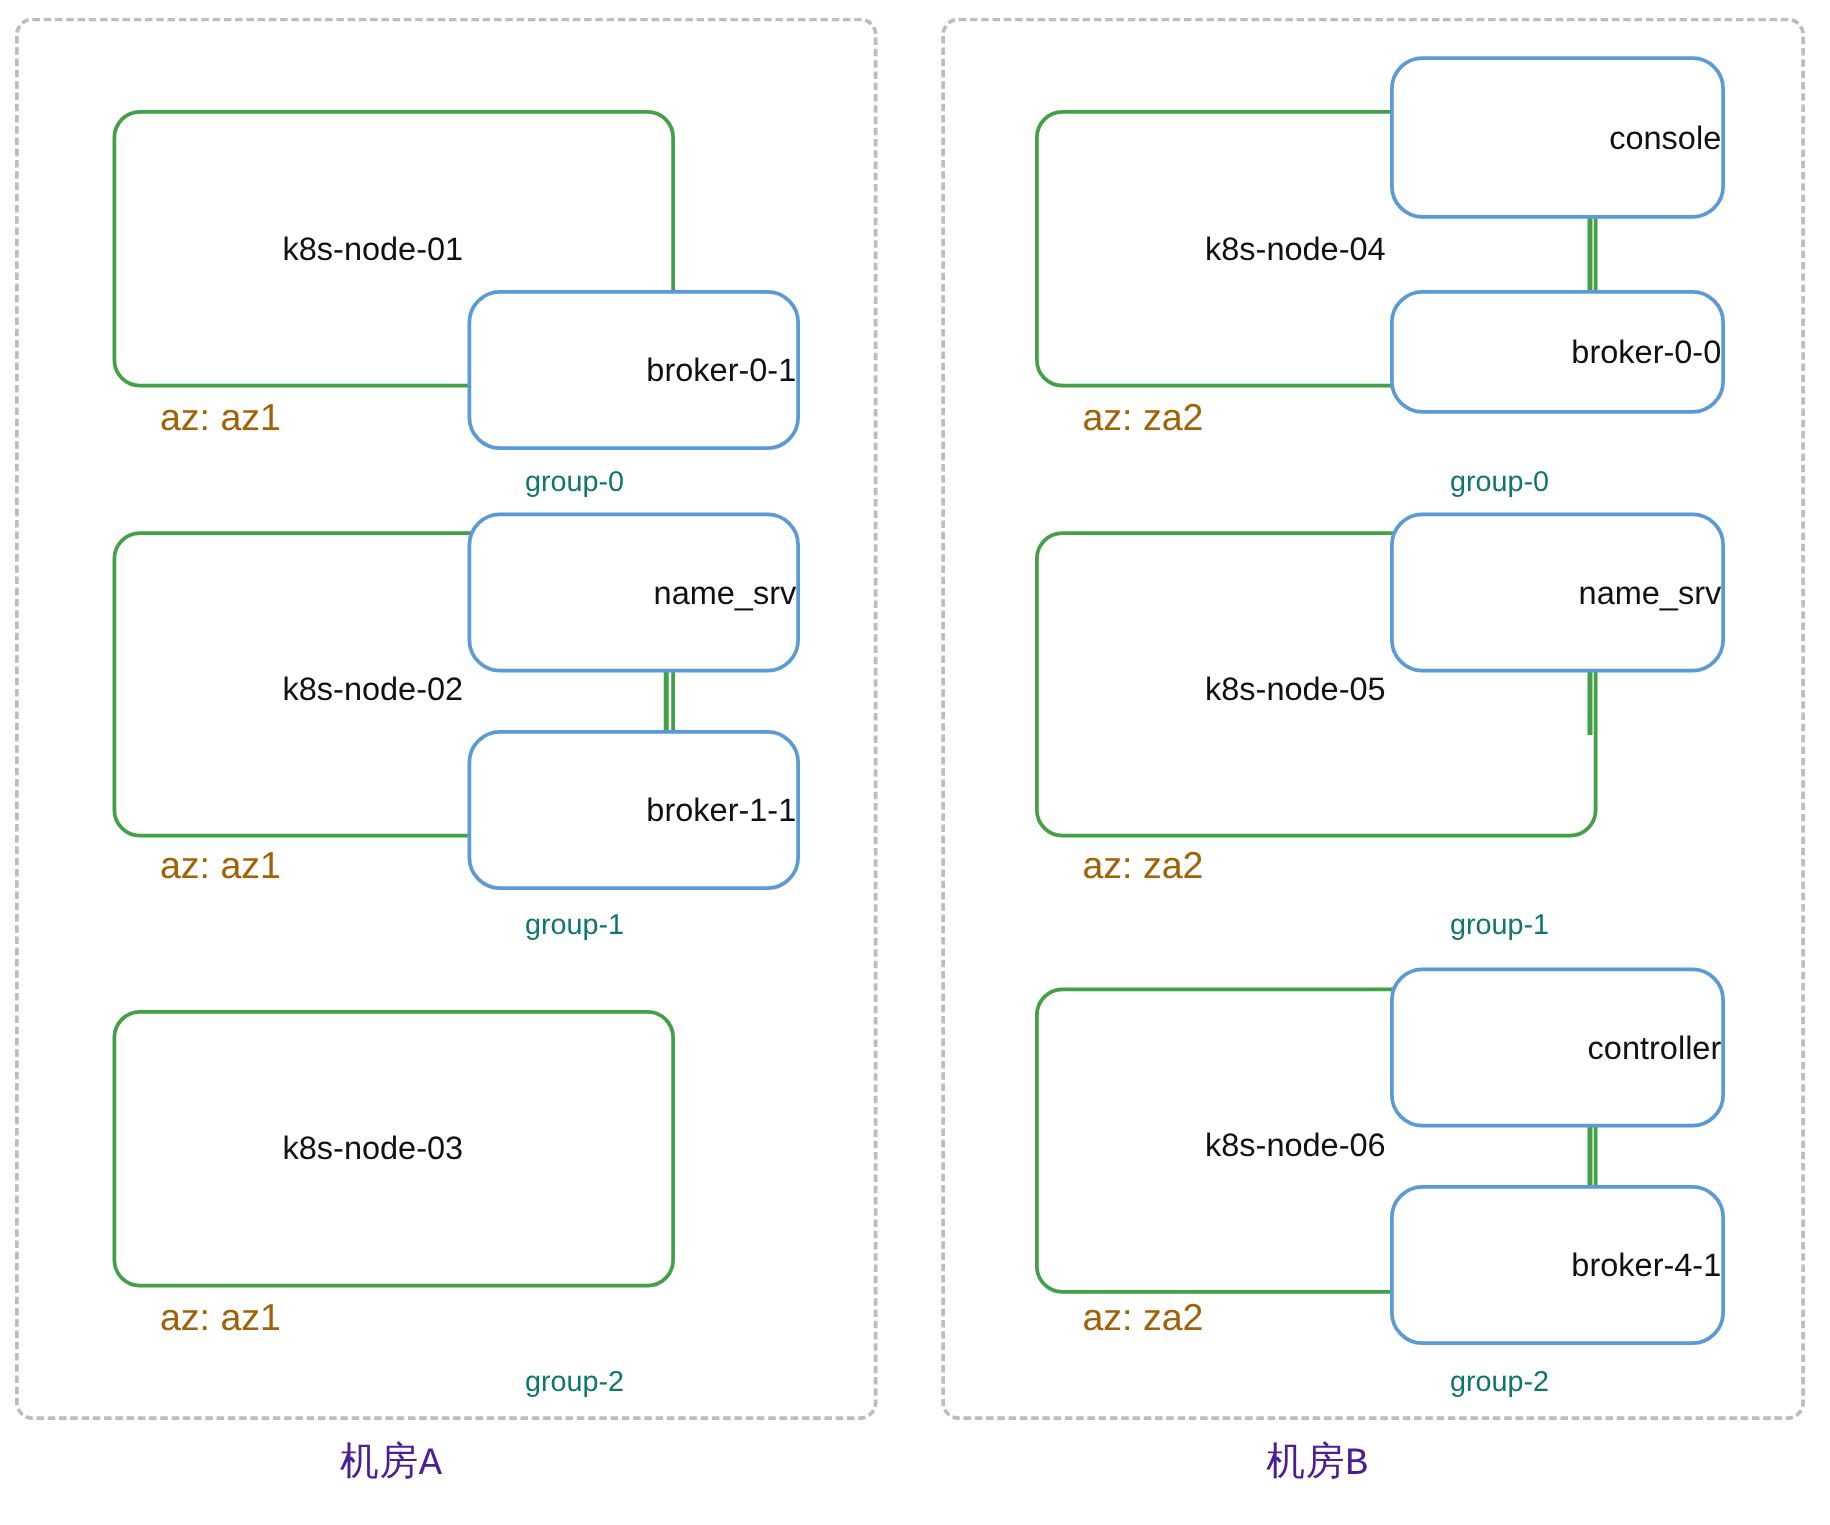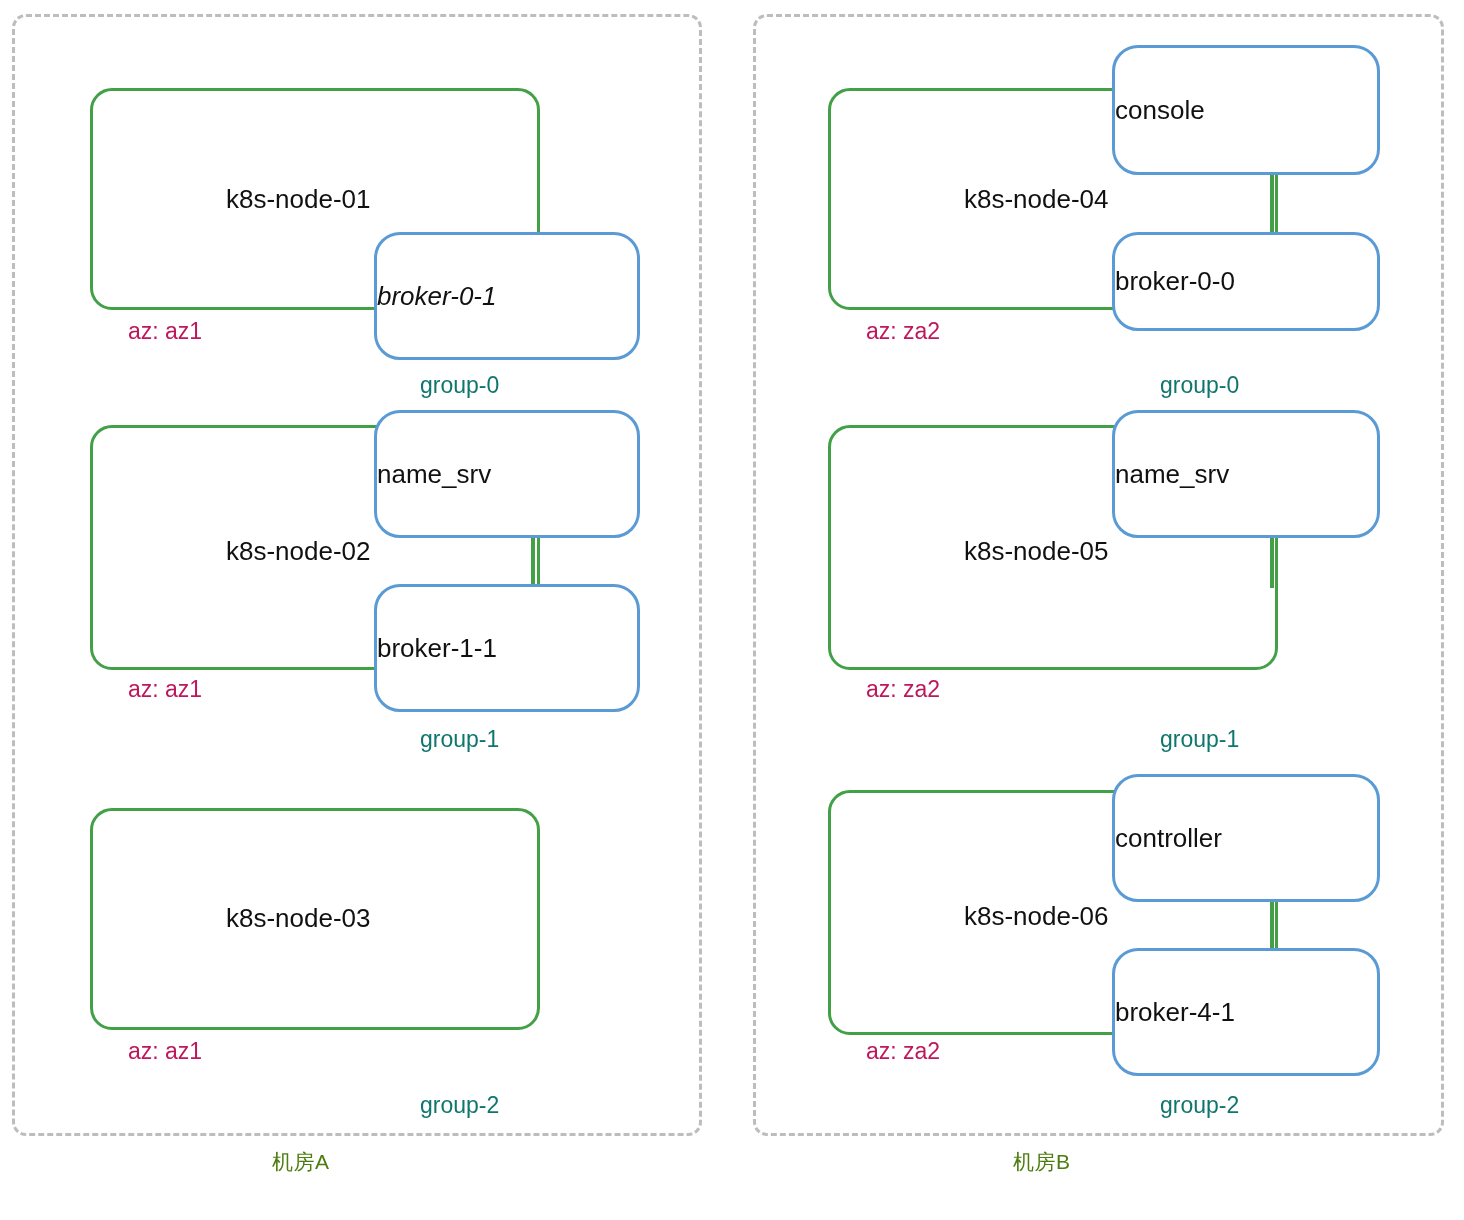--- a/index.html
+++ b/index.html
@@ -17,67 +17,69 @@
   
   .dc{
     position:absolute;
     border:3px dashed #bdbdbd;
     border-radius:14px;
     box-sizing:border-box;
     background:transparent;
   }
   .dc-caption{
     position:absolute;
-    font-size:21px;
-    color:#4d7c0f;
+    font-size:31px;
+    color:#4c1d95;
     letter-spacing:.5px;
     white-space:nowrap;
     text-align:center;
+    font-family:Liberation Mono, monospace;
   }
   
   .knode{
     position:absolute;
     border:3.5px solid #43a047;
     border-radius:22px;
     box-sizing:border-box;
     background:#ffffff;
     z-index:10;
   }
   .knode-label{
     position:absolute;
     font-size:26px;
     color:#111111;
     white-space:nowrap;
     z-index:42;
   }
   .az-label{
     position:absolute;
-    font-size:23px;
-    color:#be185d;
+    font-size:30px;
+    color:#a16207;
     white-space:nowrap;
     z-index:42;
   }
   
   .vconn{
     position:absolute;
     width:4px;
     background:#43a047;
     z-index:14;
   }
   
   .pod{
     position:absolute;
     border:3.5px solid #5b9bd5;
     border-radius:26px;
     box-sizing:border-box;
     background:#ffffff;
     z-index:30;
     display:flex;
     align-items:center;
-    justify-content:flex-start;
+    justify-content:flex-end;
+    padding-left:16px;
   }
   .pod-label{
     font-size:26px;
     color:#111111;
     white-space:nowrap;
     pointer-events:none;
   }
   .group-label{
     position:absolute;
     font-size:23px;
@@ -90,21 +92,21 @@
 <body>
 
 <div id="stage">
 
   <div class="dc" style="left:12px;top:14px;width:690px;height:1122px;"></div>
 
   <div class="knode" style="left:90px;top:88px;width:450px;height:222px;"></div>
   <div class="knode-label" style="left:226px;top:184px;">k8s-node-01</div>
   <div class="az-label" style="left:128px;top:318px;">az: az1</div>
 
-  <div class="pod" style="left:374px;top:232px;width:266px;height:128px;font-style:italic;">
+  <div class="pod" style="left:374px;top:232px;width:266px;height:128px;">
     <span class="pod-label">broker-0-1</span>
   </div>
   <div class="group-label" style="left:420px;top:372px;">group-0</div>
 
   <div class="knode" style="left:90px;top:425px;width:450px;height:245px;"></div>
   <div class="knode-label" style="left:226px;top:536px;">k8s-node-02</div>
   <div class="az-label" style="left:128px;top:676px;">az: az1</div>
 
   <div class="vconn" style="left:531px;top:534px;height:54px;"></div>
 

